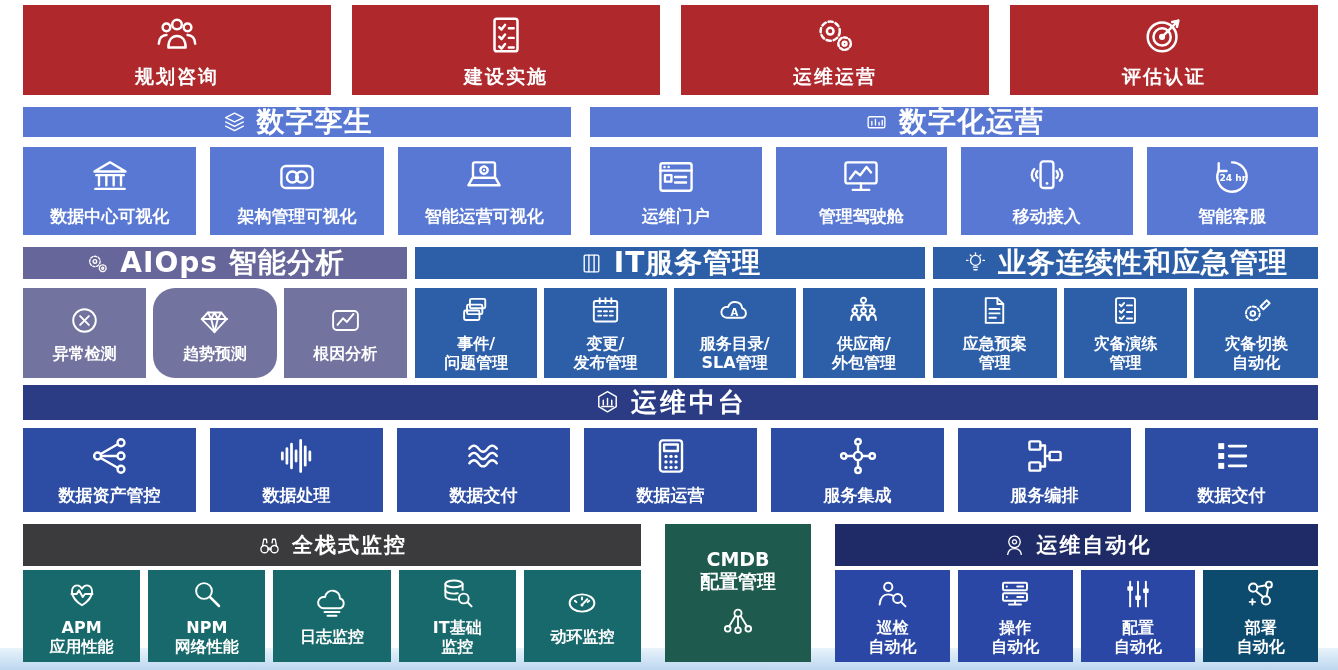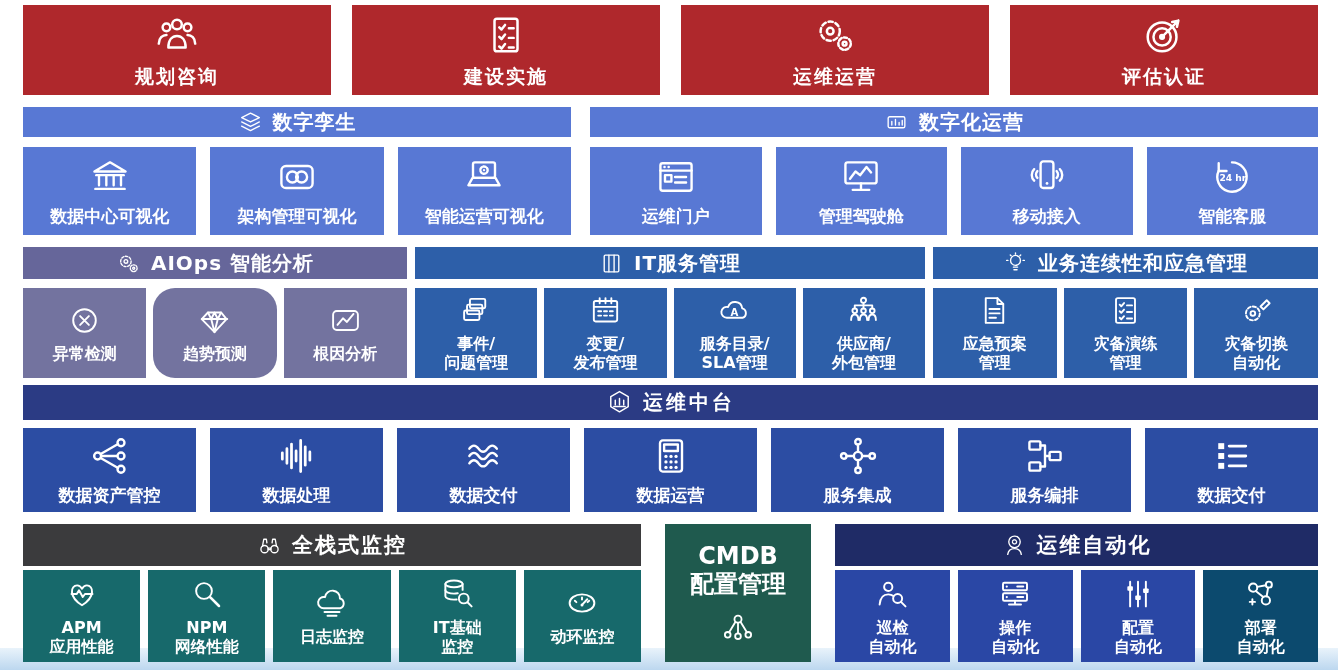--- a/index.html
+++ b/index.html
@@ -11,52 +11,52 @@
   #board{position:absolute;left:23px;top:5px;width:1295px;z-index:1}
 
   .ic{fill:none;stroke:#fff;stroke-width:2.6;stroke-linecap:round;stroke-linejoin:round;display:block;flex:0 0 auto}
 
   .tiles{display:flex}
   .tile{display:flex;flex-direction:column;align-items:center;justify-content:center;gap:7px;color:#fff;flex:1 1 0;min-width:0}
   .lbl{font-weight:bold;text-align:center;white-space:pre-line;line-height:1.18}
 
   .hdr{display:flex;align-items:center;justify-content:center;gap:10px;color:#fff;font-weight:bold}
   .hdr .ic{width:25px;height:25px}
-  .htxt{font-size:20px;letter-spacing:1px}
+  .htxt{font-size:28px;letter-spacing:1px}
 
   .col{display:flex;flex-direction:column}
 
   
   .r1{height:90px;gap:21px;margin-bottom:12px}
 
   
   .s23{display:flex;gap:19px;margin-bottom:12px}
   .s23 .hdr{height:30px;margin-bottom:10px}
   .s23 .tiles{height:88px;gap:14px}
 
   
   .s45{display:flex;gap:8px;margin-bottom:7px}
   .s45 .hdr{height:32px;margin-bottom:9px}
   .s45 .tiles{height:90px;gap:7px}
 
   
   .hdr.mid{height:35px;margin-bottom:8px}
-  .hdr.mid .htxt{font-size:20px;letter-spacing:3px}
+  .hdr.mid .htxt{font-size:26px;letter-spacing:3px}
   .hdr.mid .ic{width:27px;height:27px}
 
   
   .r7{height:84px;gap:14px;margin-bottom:12px}
 
   
   .sbot{display:flex;gap:24px}
   .sbot .hdr{height:42px;margin-bottom:4px}
   .sbot .hdr .htxt{font-size:21px;letter-spacing:2px}
   .sbot .tiles{height:92px;gap:8px}
   .tile.cmdb{width:146px;height:138px;flex:0 0 auto;gap:12px}
-  .tile.cmdb .lbl{font-size:24px}
+  .tile.cmdb .lbl{font-size:19px}
   .tile.cmdb .ic{width:34px;height:34px}
 
   
   .t-lg .ic{width:46px;height:46px}.t-lg .lbl{font-size:19px;letter-spacing:2px}
   .t-md .ic{width:44px;height:44px}.t-md .lbl{font-size:17px}
   .t-sm .ic{width:35px;height:35px}.t-sm .lbl{font-size:16px}
   .t-bt .ic{width:36px;height:36px}.t-bt .lbl{font-size:16px}
 </style>
 </head>
 <body>

